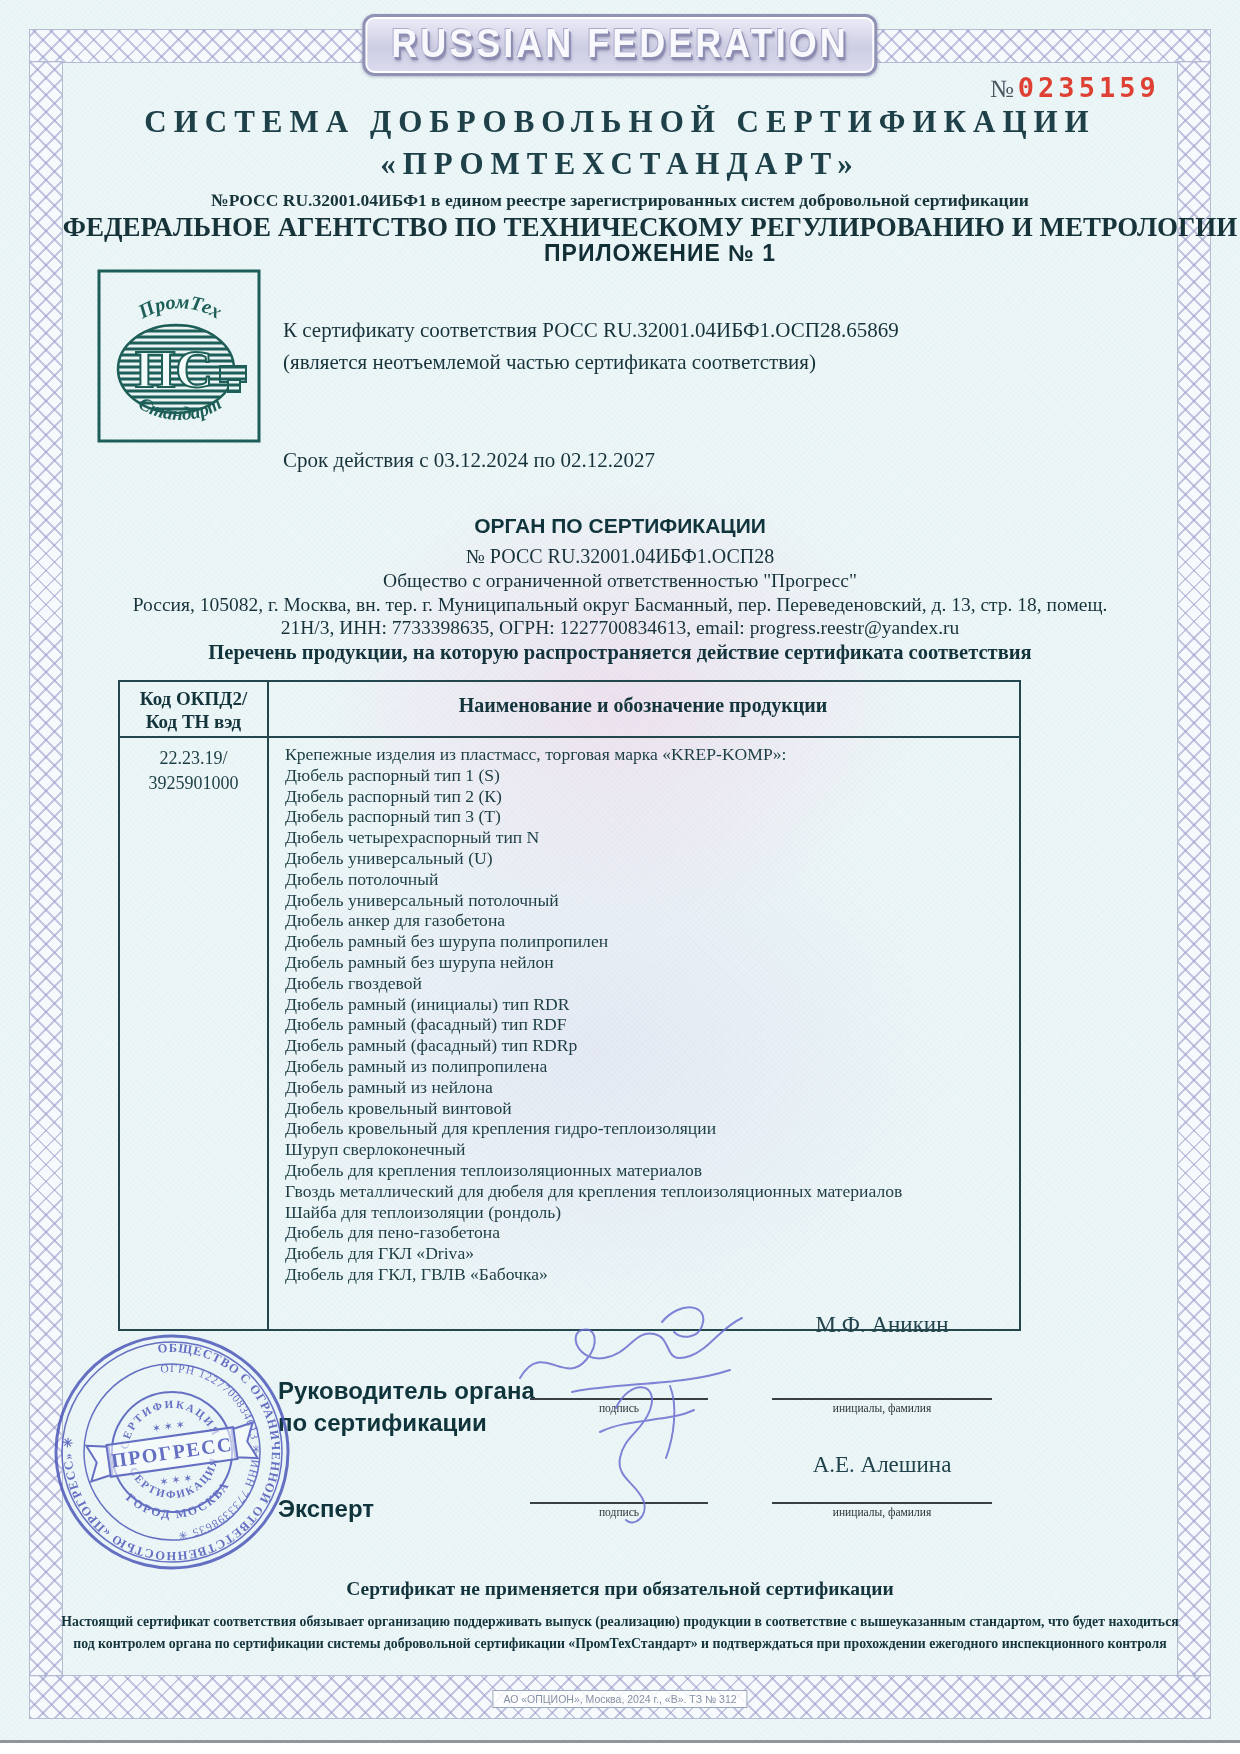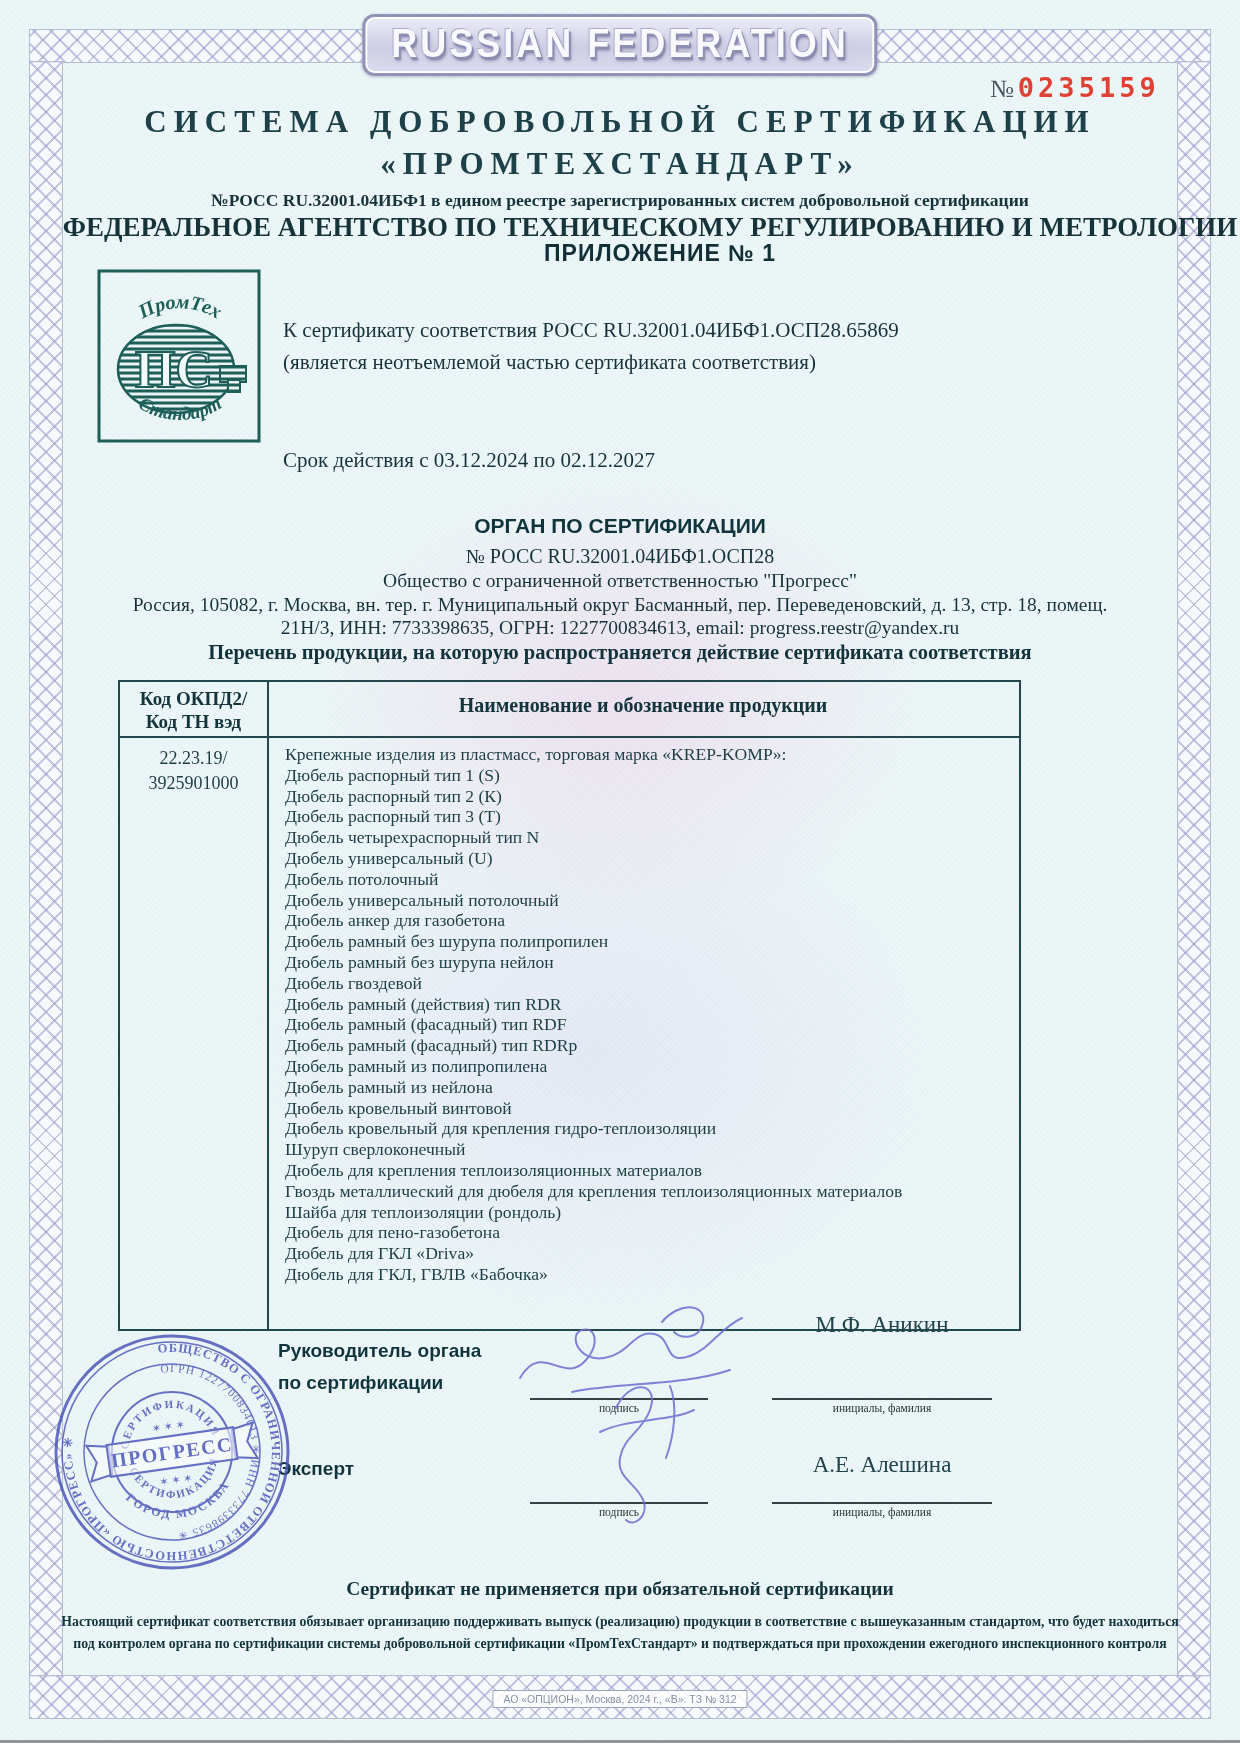--- a/index.html
+++ b/index.html
@@ -42,21 +42,21 @@
   
   .ptable{position:absolute;left:118px;top:680px;width:899px;height:647px;border:2.5px solid #24464d;}
   .ptable .vsep{position:absolute;left:147px;top:0;bottom:0;width:1.5px;background:#24464d;}
   .ptable .hsep{position:absolute;left:0;right:0;top:54px;height:2px;background:#24464d;}
   .th1{position:absolute;left:0;top:5px;width:147px;text-align:center;font-weight:bold;font-size:19px;line-height:23px;color:#14343c;}
   .th2{position:absolute;left:147px;top:12px;right:0;text-align:center;font-weight:bold;font-size:20px;color:#14343c;}
   .code-cell{position:absolute;left:0;top:64px;width:147px;text-align:center;font-size:18px;line-height:25px;color:#1c3d44;}
   .plist{position:absolute;left:165px;top:62px;right:8px;}
   .product-line{font-size:17.6px;line-height:20.8px;color:#1c3d44;white-space:nowrap;}
   
-  .role{position:absolute;left:278px;font-family:"Liberation Sans",sans-serif;font-weight:bold;font-size:19px;color:#10343c;white-space:nowrap;}
+  .role{position:absolute;left:278px;font-family:"Liberation Sans",sans-serif;font-weight:bold;font-size:24px;color:#10343c;white-space:nowrap;margin-top:37px;}
   .sigline{position:absolute;height:1.5px;background:#3a3f45;}
   .siglabel{position:absolute;font-size:11.5px;color:#2e3338;text-align:center;}
   .signame{position:absolute;font-size:23px;color:#21434b;text-align:center;white-space:nowrap;}
   .footer-bold{position:absolute;left:0;width:1240px;text-align:center;font-weight:bold;}
   .fineprint{font-size:13.8px;color:#14343c;}
   .printbox{position:absolute;left:50%;transform:translateX(-50%);top:1690px;
     font-family:"Liberation Sans",sans-serif;font-size:10.5px;color:#8592a4;
     border:1px solid #9aa7bb;background:rgba(255,255,255,.85);padding:2px 10px;white-space:nowrap;}
   .scanline{position:absolute;left:0;top:1740px;width:1240px;height:3px;background:#8f979d;}
   .whitebottom{position:absolute;left:0;top:1743px;width:1240px;height:11px;background:#fff;}
@@ -139,21 +139,21 @@
         <div class="product-line">Дюбель распорный тип 2 (К)</div>
         <div class="product-line">Дюбель распорный тип 3 (Т)</div>
         <div class="product-line">Дюбель четырехраспорный тип N</div>
         <div class="product-line">Дюбель универсальный (U)</div>
         <div class="product-line">Дюбель потолочный</div>
         <div class="product-line">Дюбель универсальный потолочный</div>
         <div class="product-line">Дюбель анкер для газобетона</div>
         <div class="product-line">Дюбель рамный без шурупа полипропилен</div>
         <div class="product-line">Дюбель рамный без шурупа нейлон</div>
         <div class="product-line">Дюбель гвоздевой</div>
-        <div class="product-line">Дюбель рамный (действия) тип RDR</div>
+        <div class="product-line">Дюбель рамный (инициалы) тип RDR</div>
         <div class="product-line">Дюбель рамный (фасадный) тип RDF</div>
         <div class="product-line">Дюбель рамный (фасадный) тип RDRp</div>
         <div class="product-line">Дюбель рамный из полипропилена</div>
         <div class="product-line">Дюбель рамный из нейлона</div>
         <div class="product-line">Дюбель кровельный винтовой</div>
         <div class="product-line">Дюбель кровельный для крепления гидро-теплоизоляции</div>
         <div class="product-line">Шуруп сверлоконечный</div>
         <div class="product-line">Дюбель для крепления теплоизоляционных материалов</div>
         <div class="product-line">Гвоздь металлический для дюбеля для крепления теплоизоляционных материалов</div>
         <div class="product-line">Шайба для теплоизоляции (рондоль)</div>

